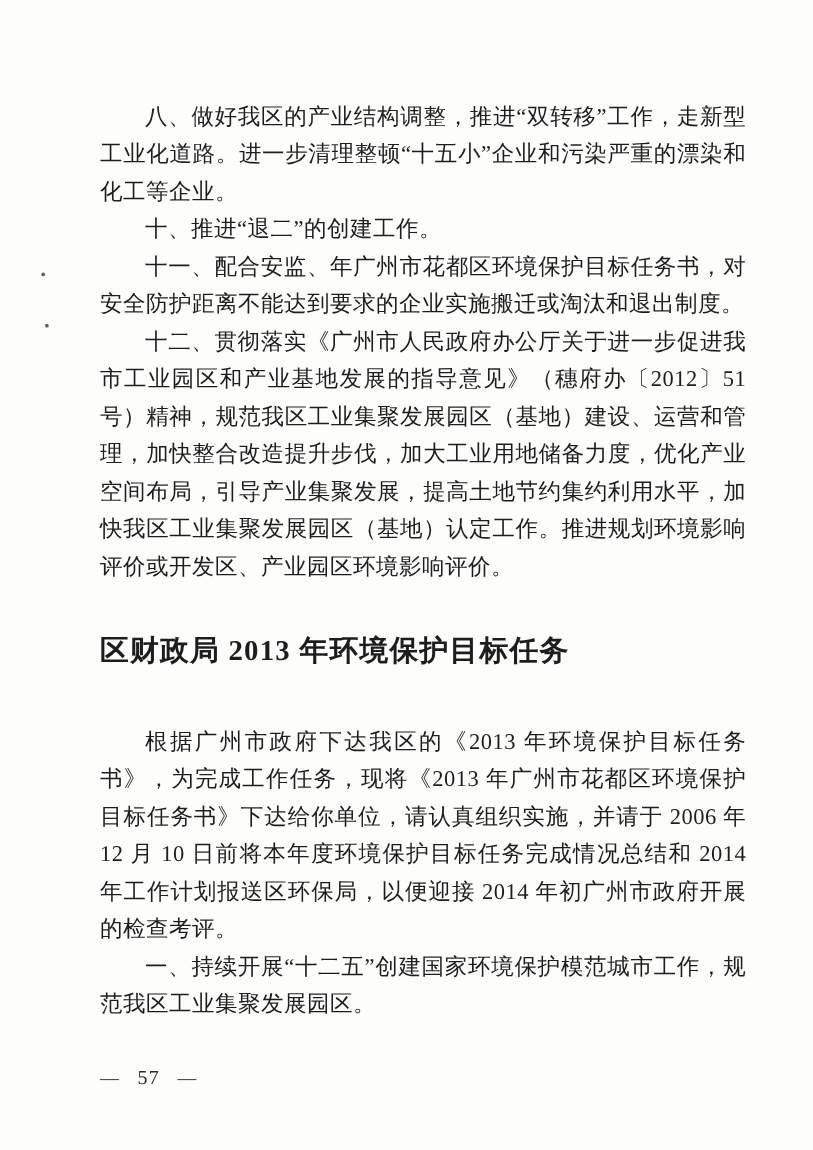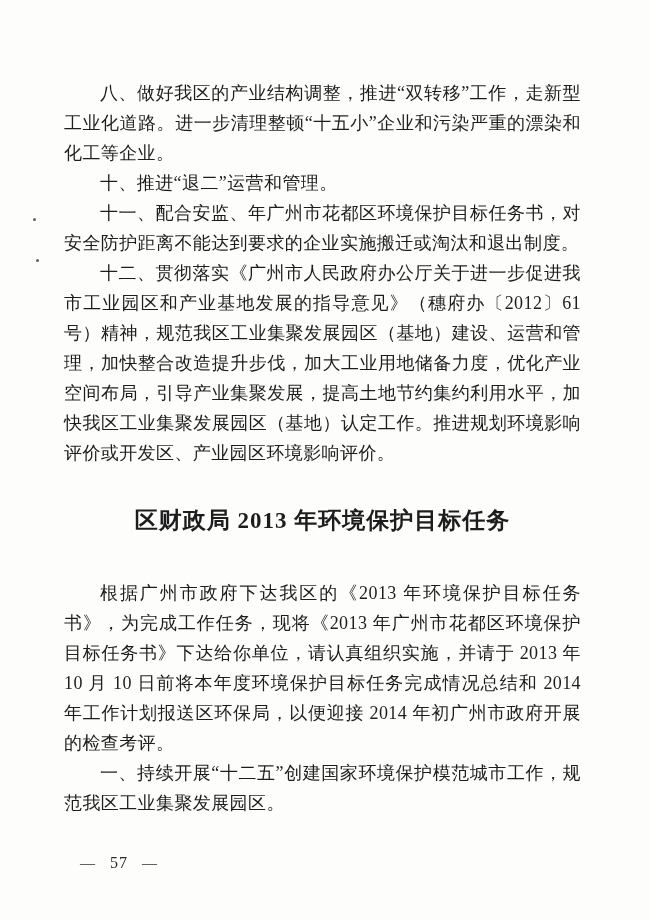--- a/index.html
+++ b/index.html
@@ -12,40 +12,40 @@
     width: 650px;
     height: 920px;
     margin: 0 auto;
     background: var(--paper, #fdfdfc);
     overflow: hidden;
     font-family: "Liberation Serif", "DejaVu Serif", serif;
     color: var(--ink, #1d1d1d);
   }
   .content {
     position: absolute;
-    left: 64px;
+    left: 80px;
     top: 78px;
     width: 517px;
   }
   .para {
     margin: 0;
     font-size: 18px;
     line-height: 30px;
     text-align: justify;
     text-justify: inter-ideograph;
     text-indent: 2em;
     letter-spacing: 0.4px;
     word-break: break-all;
   }
   .doc-title {
     margin: 36px 0 40px 0;
     font-size: 23px;
     line-height: 34px;
     font-weight: bold;
-    text-align: center;
+    text-align: left;
     letter-spacing: 1px;
   }
   .pagefoot {
     position: absolute;
     left: 80px;
     top: 854px;
     display: flex;
     align-items: center;
     gap: 14px;
     font-size: 16px;
@@ -69,29 +69,29 @@
 
 <div class="page">
 
   <div class="speck speck-1"></div>
   <div class="speck speck-2"></div>
 
   <main class="content">
 
     <section>
       <p class="para">八、做好我区的产业结构调整，推进“双转移”工作，走新型工业化道路。进一步清理整顿“十五小”企业和污染严重的漂染和化工等企业。</p>
-      <p class="para">十、推进“退二”运营和管理。</p>
+      <p class="para">十、推进“退二”的创建工作。</p>
       <p class="para">十一、配合安监、年广州市花都区环境保护目标任务书，对安全防护距离不能达到要求的企业实施搬迁或淘汰和退出制度。</p>
-      <p class="para">十二、贯彻落实《广州市人民政府办公厅关于进一步促进我市工业园区和产业基地发展的指导意见》（穗府办〔2012〕61 号）精神，规范我区工业集聚发展园区（基地）建设、运营和管理，加快整合改造提升步伐，加大工业用地储备力度，优化产业空间布局，引导产业集聚发展，提高土地节约集约利用水平，加快我区工业集聚发展园区（基地）认定工作。推进规划环境影响评价或开发区、产业园区环境影响评价。</p>
+      <p class="para">十二、贯彻落实《广州市人民政府办公厅关于进一步促进我市工业园区和产业基地发展的指导意见》（穗府办〔2012〕51 号）精神，规范我区工业集聚发展园区（基地）建设、运营和管理，加快整合改造提升步伐，加大工业用地储备力度，优化产业空间布局，引导产业集聚发展，提高土地节约集约利用水平，加快我区工业集聚发展园区（基地）认定工作。推进规划环境影响评价或开发区、产业园区环境影响评价。</p>
     </section>
 
     <h1 class="doc-title">区财政局 2013 年环境保护目标任务</h1>
 
     <section>
-      <p class="para">根据广州市政府下达我区的《2013 年环境保护目标任务书》，为完成工作任务，现将《2013 年广州市花都区环境保护目标任务书》下达给你单位，请认真组织实施，并请于 2013 年 10 月 10 日前将本年度环境保护目标任务完成情况总结和 2014 年工作计划报送区环保局，以便迎接 2014 年初广州市政府开展的检查考评。</p>
+      <p class="para">根据广州市政府下达我区的《2013 年环境保护目标任务书》，为完成工作任务，现将《2013 年广州市花都区环境保护目标任务书》下达给你单位，请认真组织实施，并请于 2006 年 12 月 10 日前将本年度环境保护目标任务完成情况总结和 2014 年工作计划报送区环保局，以便迎接 2014 年初广州市政府开展的检查考评。</p>
       <p class="para">一、持续开展“十二五”创建国家环境保护模范城市工作，规范我区工业集聚发展园区。</p>
     </section>
 
   </main>
 
   <footer class="pagefoot">
     <span class="dash">—</span>
     <span>57</span>
     <span class="dash">—</span>
   </footer>

